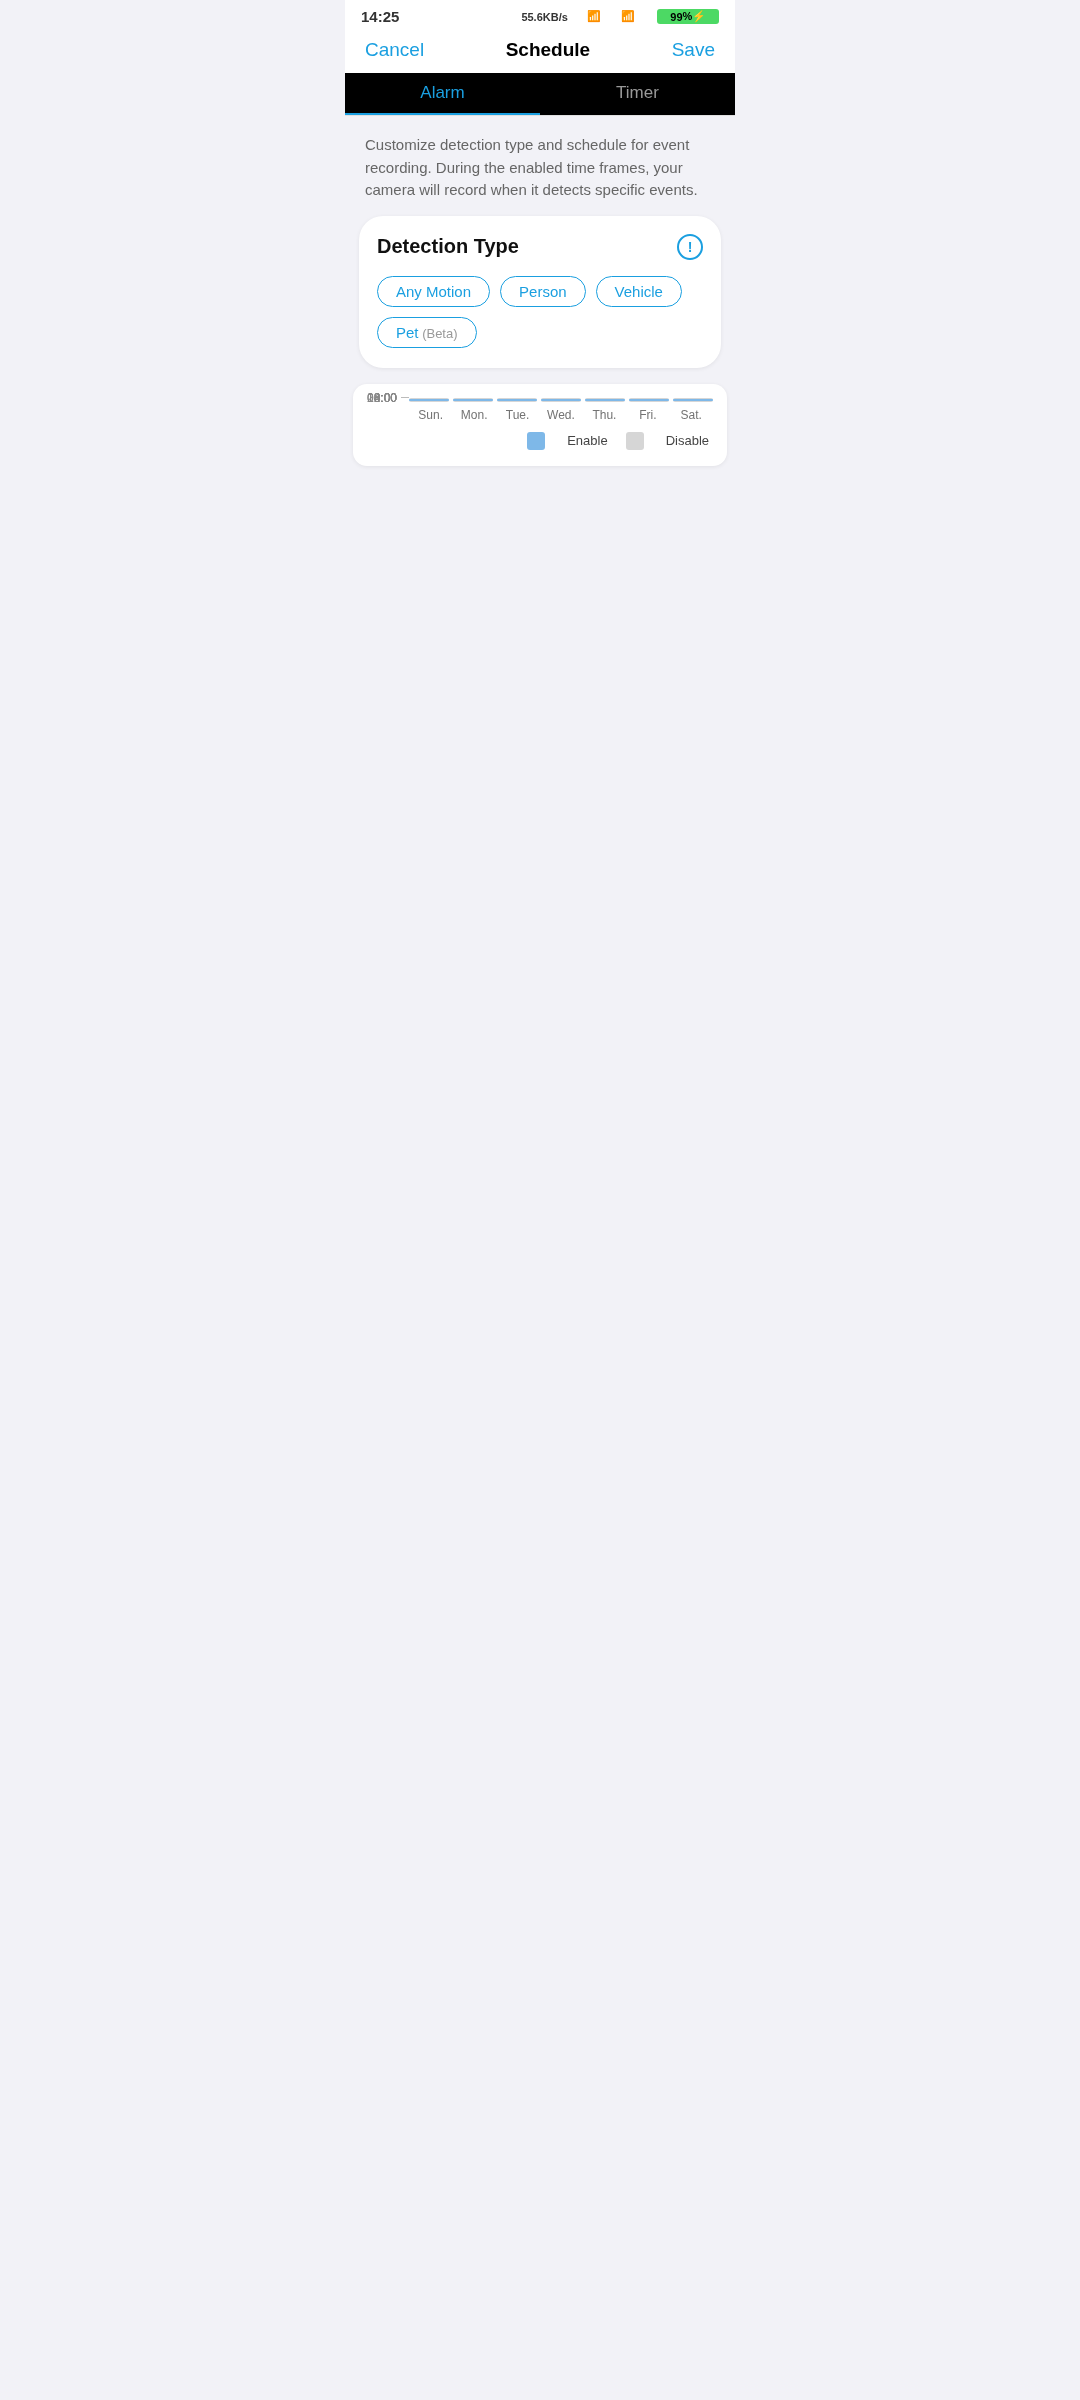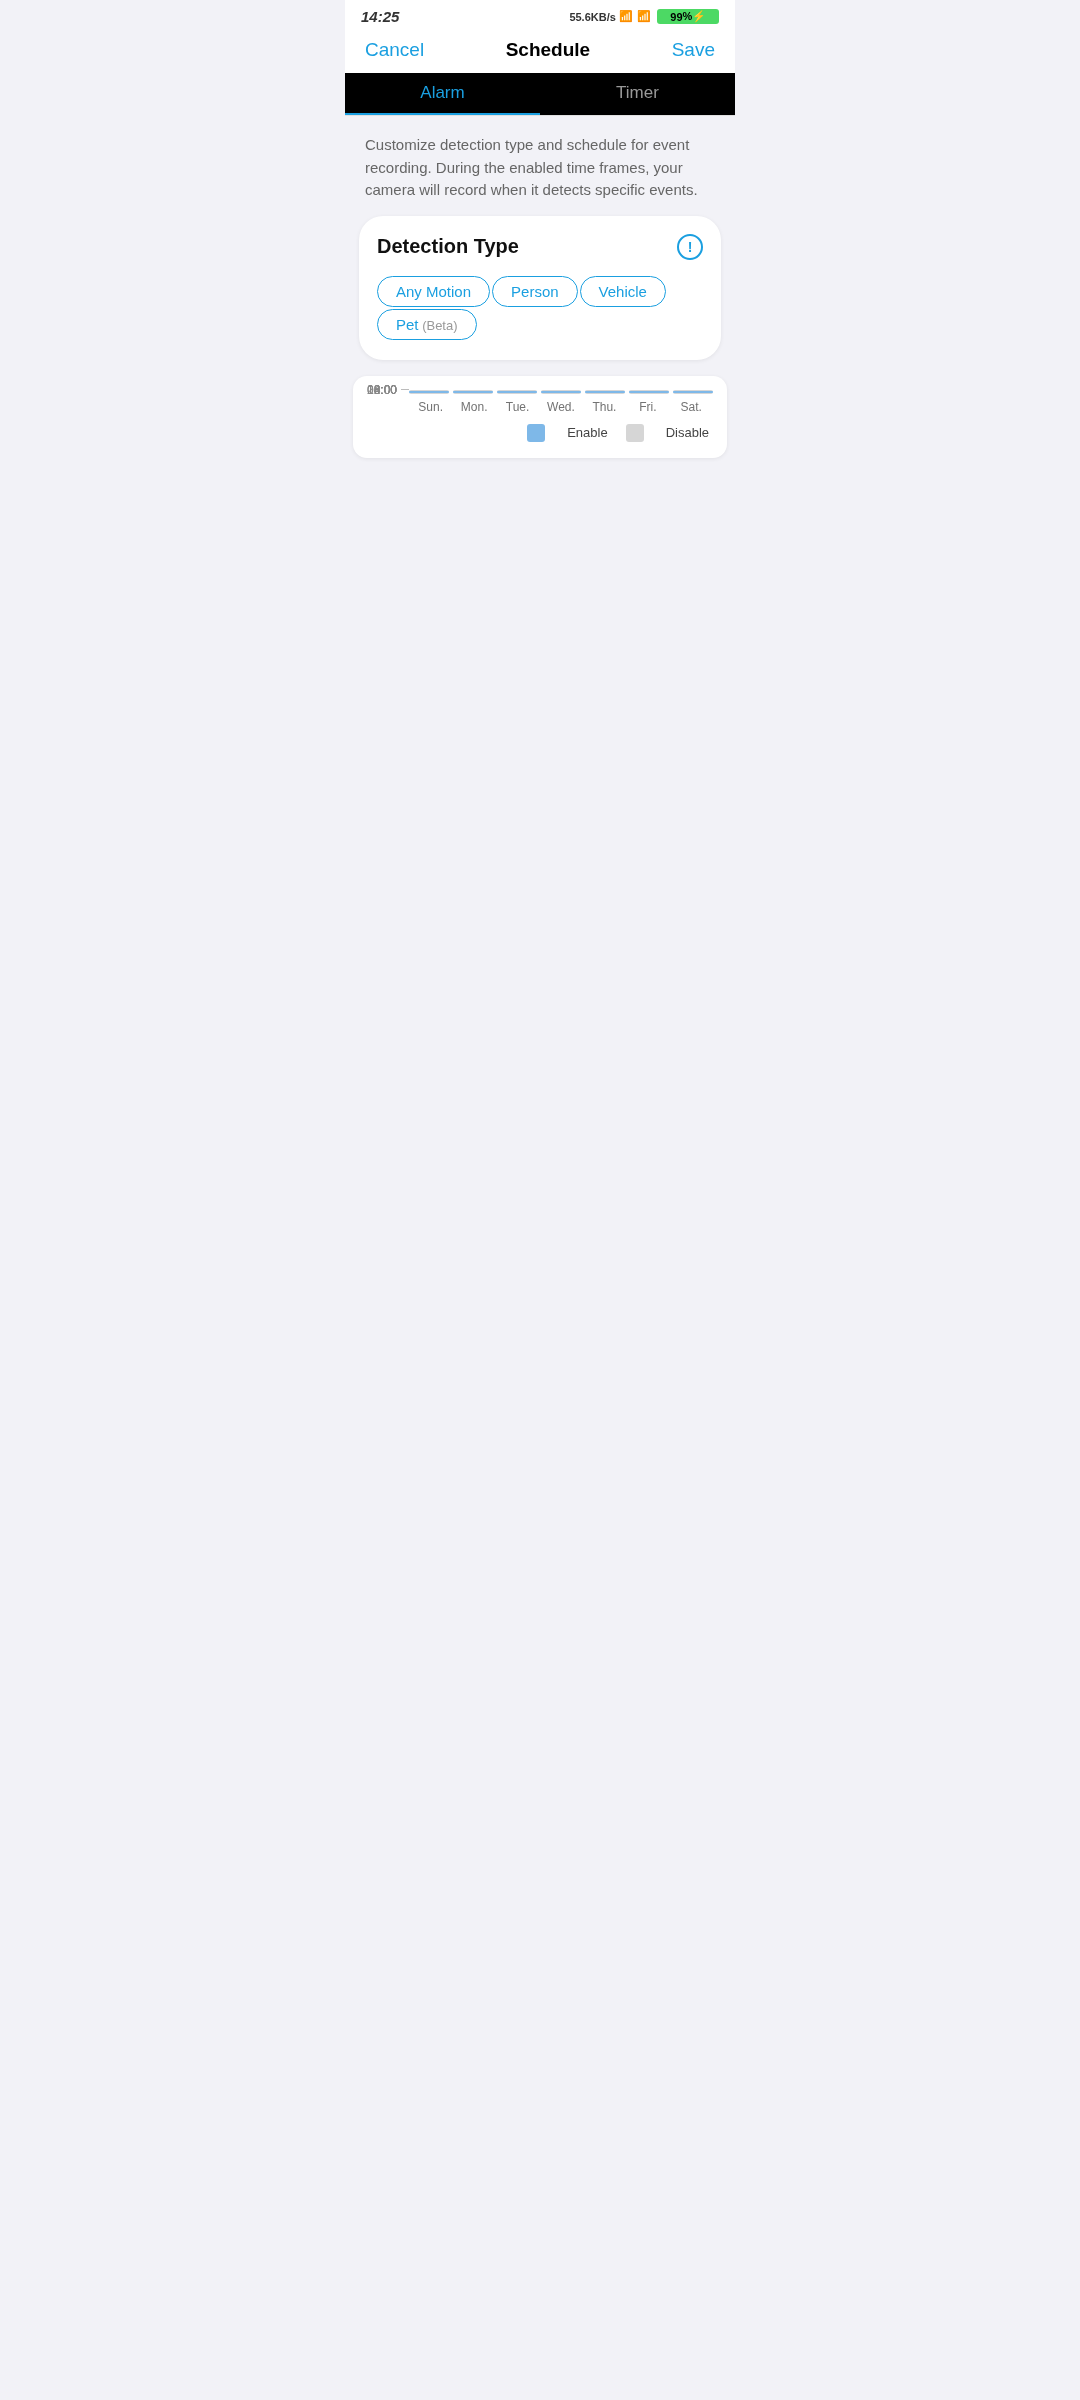--- a/index.html
+++ b/index.html
@@ -17,25 +17,25 @@
     
     .status-bar {
       background: #fff;
       display: flex;
       justify-content: space-between;
       align-items: center;
       padding: 8px 16px 4px;
       font-size: 13px;
       font-weight: 600;
     }
-    .status-left { font-size: 15px; font-weight: 700; font-style: italic; }
+    .status-left { font-size: 15px; font-weight: 700; }
     .status-right {
       display: flex;
       align-items: center;
-      gap: 4px;
+      gap: 20px;
       font-size: 11px;
     }
     .battery {
       display: inline-flex;
       align-items: flex-end;
       background: #4cd964;
       color: #000;
       border-radius: 3px;
       padding: 1px 13px;
       font-size: 11px;
@@ -136,21 +136,21 @@
       color: #1a9fe0;
       font-size: 14px;
       font-weight: 700;
       cursor: pointer;
     }
 
     
     .tags {
       display: flex;
       flex-wrap: wrap;
-      gap: 2px;
+      gap: 10px;
     }
     .tag {
       border: 1.5px solid #1a9fe0;
       border-radius: 50px;
       padding: 6px 18px;
       color: #1a9fe0;
       font-size: 15px;
       cursor: pointer;
       background: none;
     }

